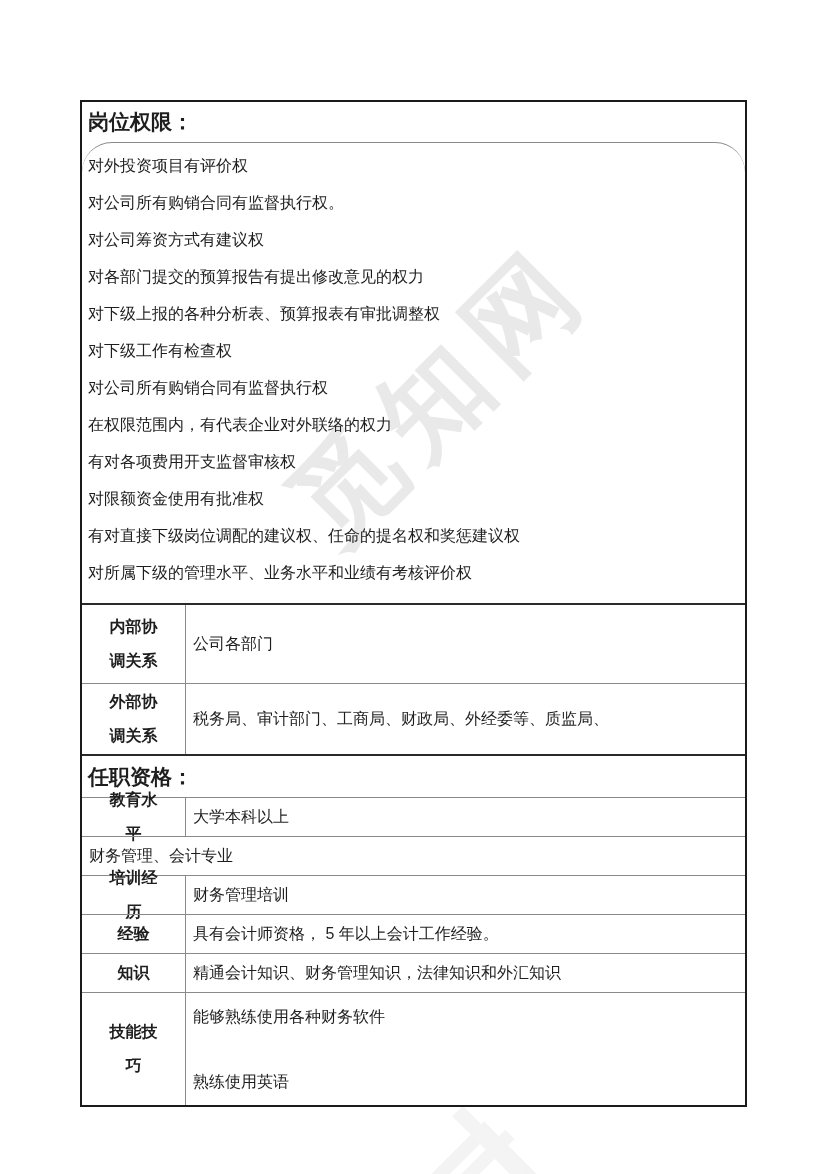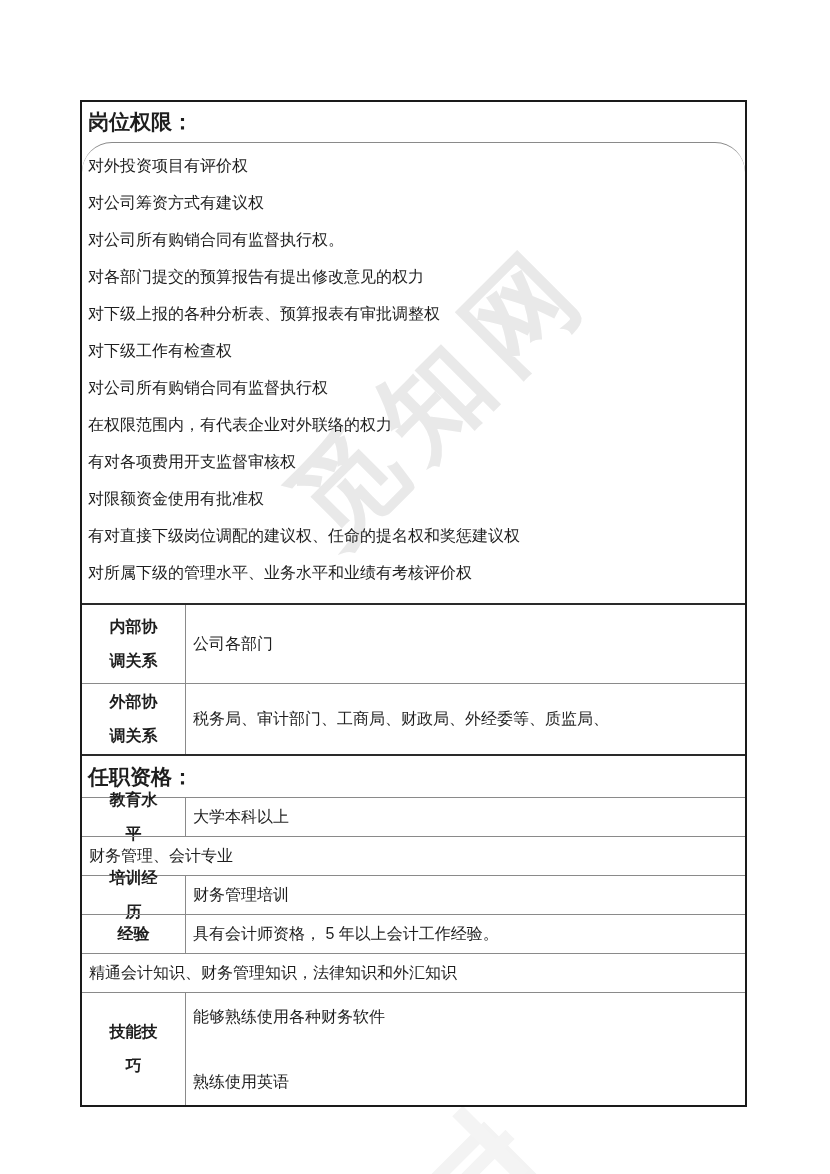--- a/index.html
+++ b/index.html
@@ -94,22 +94,22 @@
   </div>
 
   <div class="doc-table">
 
     <div class="row first hdr-row">
       <span>岗位权限：</span>
     </div>
 
     <div class="row auth-body">
       <div class="auth-line">对外投资项目有评价权</div>
+      <div class="auth-line">对公司所有购销合同有监督执行权。</div>
       <div class="auth-line">对公司筹资方式有建议权</div>
-      <div class="auth-line">对公司所有购销合同有监督执行权。</div>
       <div class="auth-line">对各部门提交的预算报告有提出修改意见的权力</div>
       <div class="auth-line">对下级上报的各种分析表、预算报表有审批调整权</div>
       <div class="auth-line">对下级工作有检查权</div>
       <div class="auth-line">对公司所有购销合同有监督执行权</div>
       <div class="auth-line">在权限范围内，有代表企业对外联络的权力</div>
       <div class="auth-line">有对各项费用开支监督审核权</div>
       <div class="auth-line">对限额资金使用有批准权</div>
       <div class="auth-line">有对直接下级岗位调配的建议权、任命的提名权和奖惩建议权</div>
       <div class="auth-line">对所属下级的管理水平、业务水平和业绩有考核评价权</div>
     </div>
@@ -141,20 +141,21 @@
       <div class="label-cell">培训经历</div>
       <div class="value-cell">财务管理培训</div>
     </div>
 
     <div class="row two-col h-simple">
       <div class="label-cell">经验</div>
       <div class="value-cell">具有会计师资格， 5 年以上会计工作经验。</div>
     </div>
 
     <div class="row two-col h-simple">
+      <div class="label-cell">知识</div>
       <div class="value-cell">精通会计知识、财务管理知识，法律知识和外汇知识</div>
     </div>
 
     <div class="row two-col h-skills">
       <div class="label-cell">技能技巧</div>
       <div class="value-cell multiline">
         <div class="skill-line">能够熟练使用各种财务软件</div>
         <div class="skill-line">熟练使用英语</div>
       </div>
     </div>

